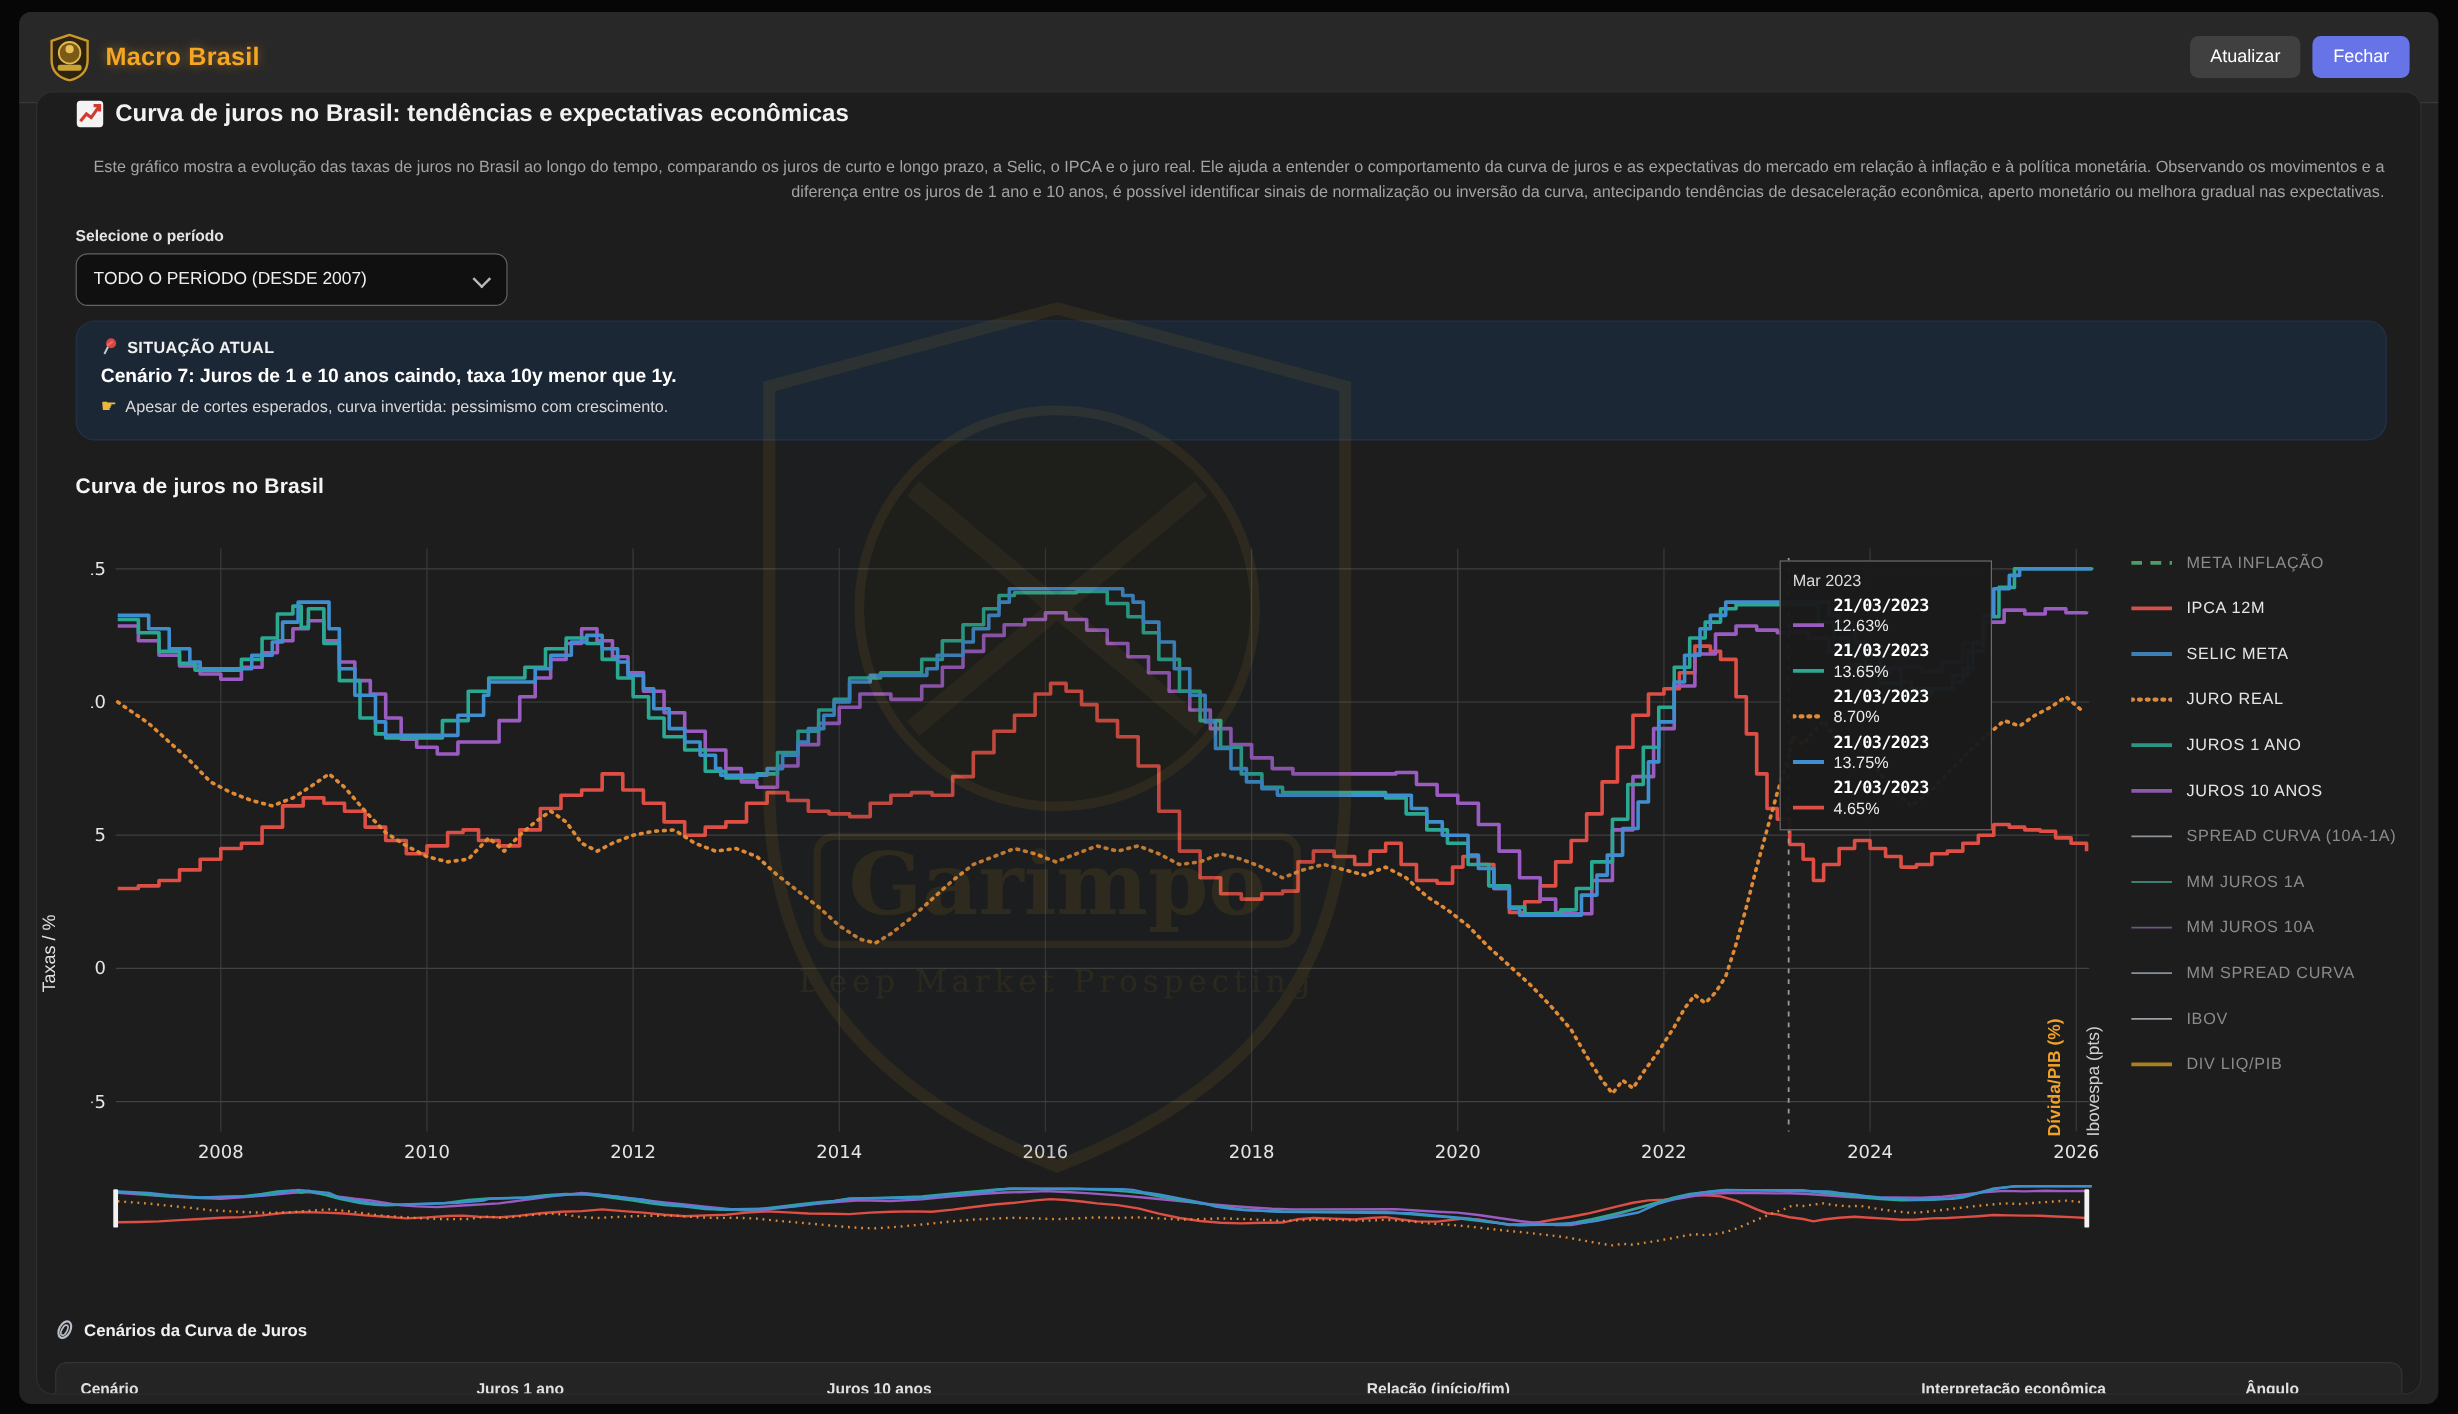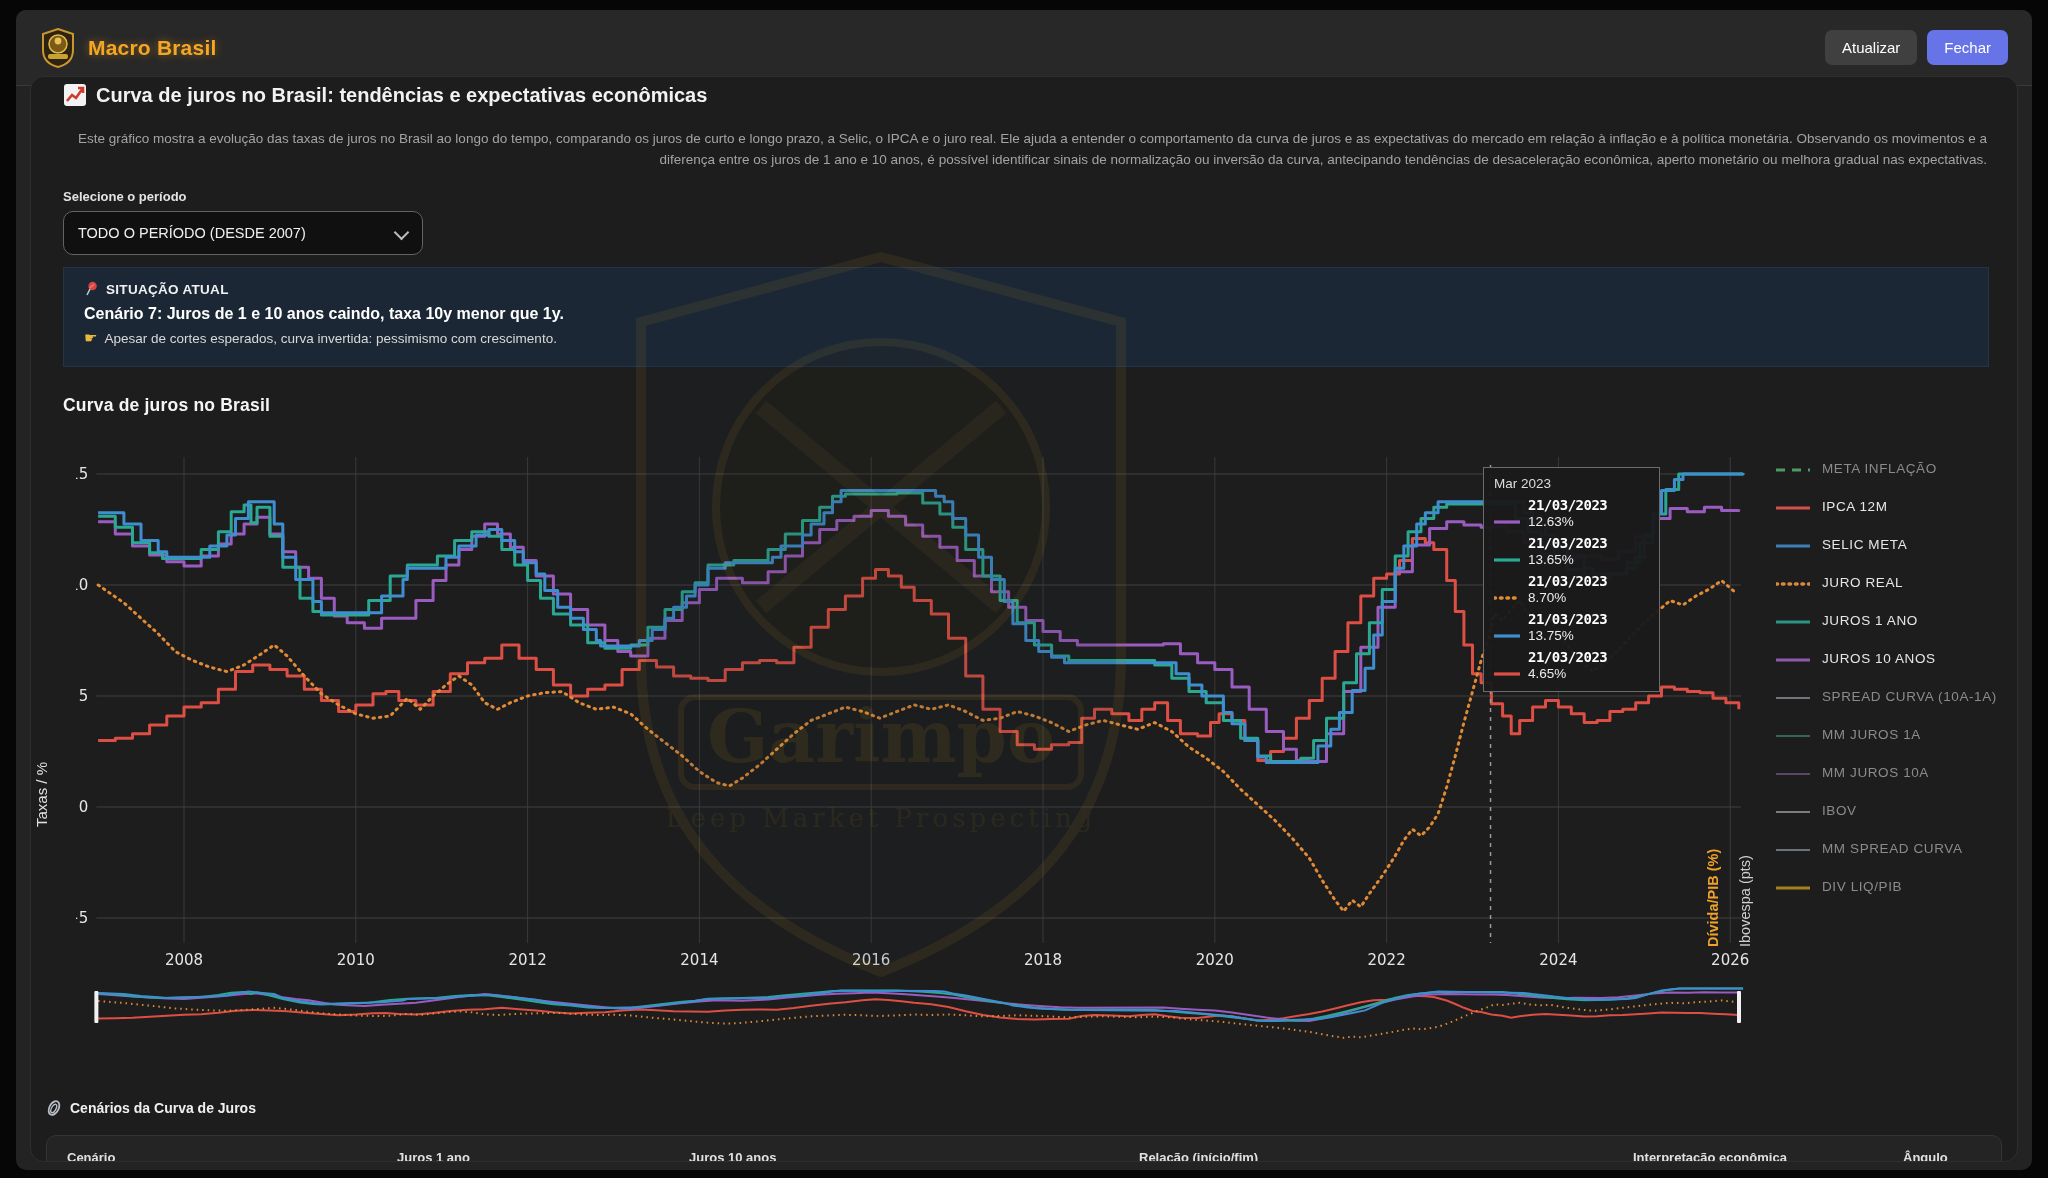--- a/index.html
+++ b/index.html
@@ -22,21 +22,21 @@
   .abs{position:absolute;}
   .page-title{left:32px;top:6px;color:#f2f2f2;font-size:20px;font-weight:bold;display:flex;align-items:center;gap:9px;}
   .page-desc{left:32px;top:52px;width:1924px;color:#a3a3a3;font-size:13.5px;line-height:1.55;text-align:right;}
   .select-label{left:32px;top:112px;color:#e3e3e3;font-size:13px;font-weight:bold;}
   .select-wrap{left:32px;top:134px;width:360px;height:44px;}
   .select-wrap select{width:100%;height:100%;background:#101010;color:#f0f0f0;border:1px solid #636363;
     border-radius:10px;font-size:14.5px;font-family:inherit;padding:0 14px;appearance:none;-webkit-appearance:none;}
   .chev{position:absolute;right:16px;top:16px;width:9px;height:9px;border-right:2px solid #bbb;
     border-bottom:2px solid #bbb;transform:rotate(45deg);pointer-events:none;}
   .situacao{left:32px;top:190px;width:1926px;height:100px;background:#1b2734;border:1px solid #243348;
-    border-radius:0;box-sizing:border-box;padding:13px 20px;}
+    border-radius:16px;box-sizing:border-box;padding:13px 20px;}
   .sit-head{display:flex;align-items:center;gap:7px;color:#f0f0f0;font-size:13.5px;font-weight:bold;letter-spacing:.3px;}
   .sit-main{color:#fff;font-size:16px;font-weight:bold;margin-top:8px;}
   .sit-note{color:#d8d8d8;font-size:13.5px;margin-top:6px;display:flex;align-items:center;gap:7px;}
   .point-glyph{color:#e8b93c;font-size:15px;}
   .chart-title{left:32px;top:318px;color:#f5f5f5;font-size:17.5px;font-weight:bold;letter-spacing:.2px;}
   
   #main-chart{left:45px;top:360px;}
   .axis-taxas{left:2px;top:430px;height:320px;display:flex;align-items:center;color:#e0e0e0;font-size:15px;
     writing-mode:vertical-rl;transform:rotate(180deg);}
   .axis-divida{left:1674px;top:430px;height:440px;display:flex;align-items:center;color:#f0a228;font-size:14.5px;
@@ -62,21 +62,21 @@
   .cenarios-head{left:15px;top:1022px;display:flex;align-items:center;gap:8px;color:#f0f0f0;
     font-size:14px;font-weight:bold;}
   .scen-card{left:15px;top:1058px;width:1956px;height:120px;background:#242424;border:1px solid #343434;
     border-radius:10px;box-sizing:border-box;overflow:hidden;}
   .scen-row{display:flex;padding:14px 20px 0 20px;}
   .scen-col{color:#e0e0e0;font-size:13px;font-weight:bold;flex:0 0 auto;}
   .scen-col:nth-child(1){width:330px;}
   .scen-col:nth-child(2){width:292px;}
   .scen-col:nth-child(3){width:450px;}
   .scen-col:nth-child(4){width:462px;}
-  .scen-col:nth-child(5){width:270px;margin-left:32px;}
+  .scen-col:nth-child(5){width:270px;}
   .watermark{left:530px;top:150px;z-index:5;opacity:.15;pointer-events:none;}
 </style>
 </head>
 <body>
 
 <div class="window">
 
   <div class="topbar">
     <svg width="36" height="40" viewBox="0 0 36 40">
       <path d="M18 1 L33 6 L33 22 C33 32 26 37 18 39 C10 37 3 32 3 22 L3 6 Z" fill="#2c2410" stroke="#c9972c" stroke-width="2"></path>
@@ -227,29 +227,29 @@
           <span class="legend-label">MM JUROS 1A</span>
         </div>
         <div class="legend-item off">
           <span class="legend-swatch"><svg width="34" height="6">
               <line x1="0" y1="3" x2="34" y2="3" stroke="#715488" stroke-width="1.5"></line>
             </svg></span>
           <span class="legend-label">MM JUROS 10A</span>
         </div>
         <div class="legend-item off">
           <span class="legend-swatch"><svg width="34" height="6">
+              <line x1="0" y1="3" x2="34" y2="3" stroke="#87909a" stroke-width="1.5"></line>
+            </svg></span>
+          <span class="legend-label">MM SPREAD CURVA</span>
+        </div>
+        <div class="legend-item off">
+          <span class="legend-swatch"><svg width="34" height="6">
               <line x1="0" y1="3" x2="34" y2="3" stroke="#9aa0a6" stroke-width="1.5"></line>
             </svg></span>
           <span class="legend-label">IBOV</span>
-        </div>
-        <div class="legend-item off">
-          <span class="legend-swatch"><svg width="34" height="6">
-              <line x1="0" y1="3" x2="34" y2="3" stroke="#87909a" stroke-width="1.5"></line>
-            </svg></span>
-          <span class="legend-label">MM SPREAD CURVA</span>
         </div>
         <div class="legend-item off">
           <span class="legend-swatch"><svg width="34" height="6">
               <line x1="0" y1="3" x2="34" y2="3" stroke="#a8801e" stroke-width="3.2"></line>
             </svg></span>
           <span class="legend-label">DIV LIQ/PIB</span>
         </div>
       </div>
 
     <div class="abs tooltip">

